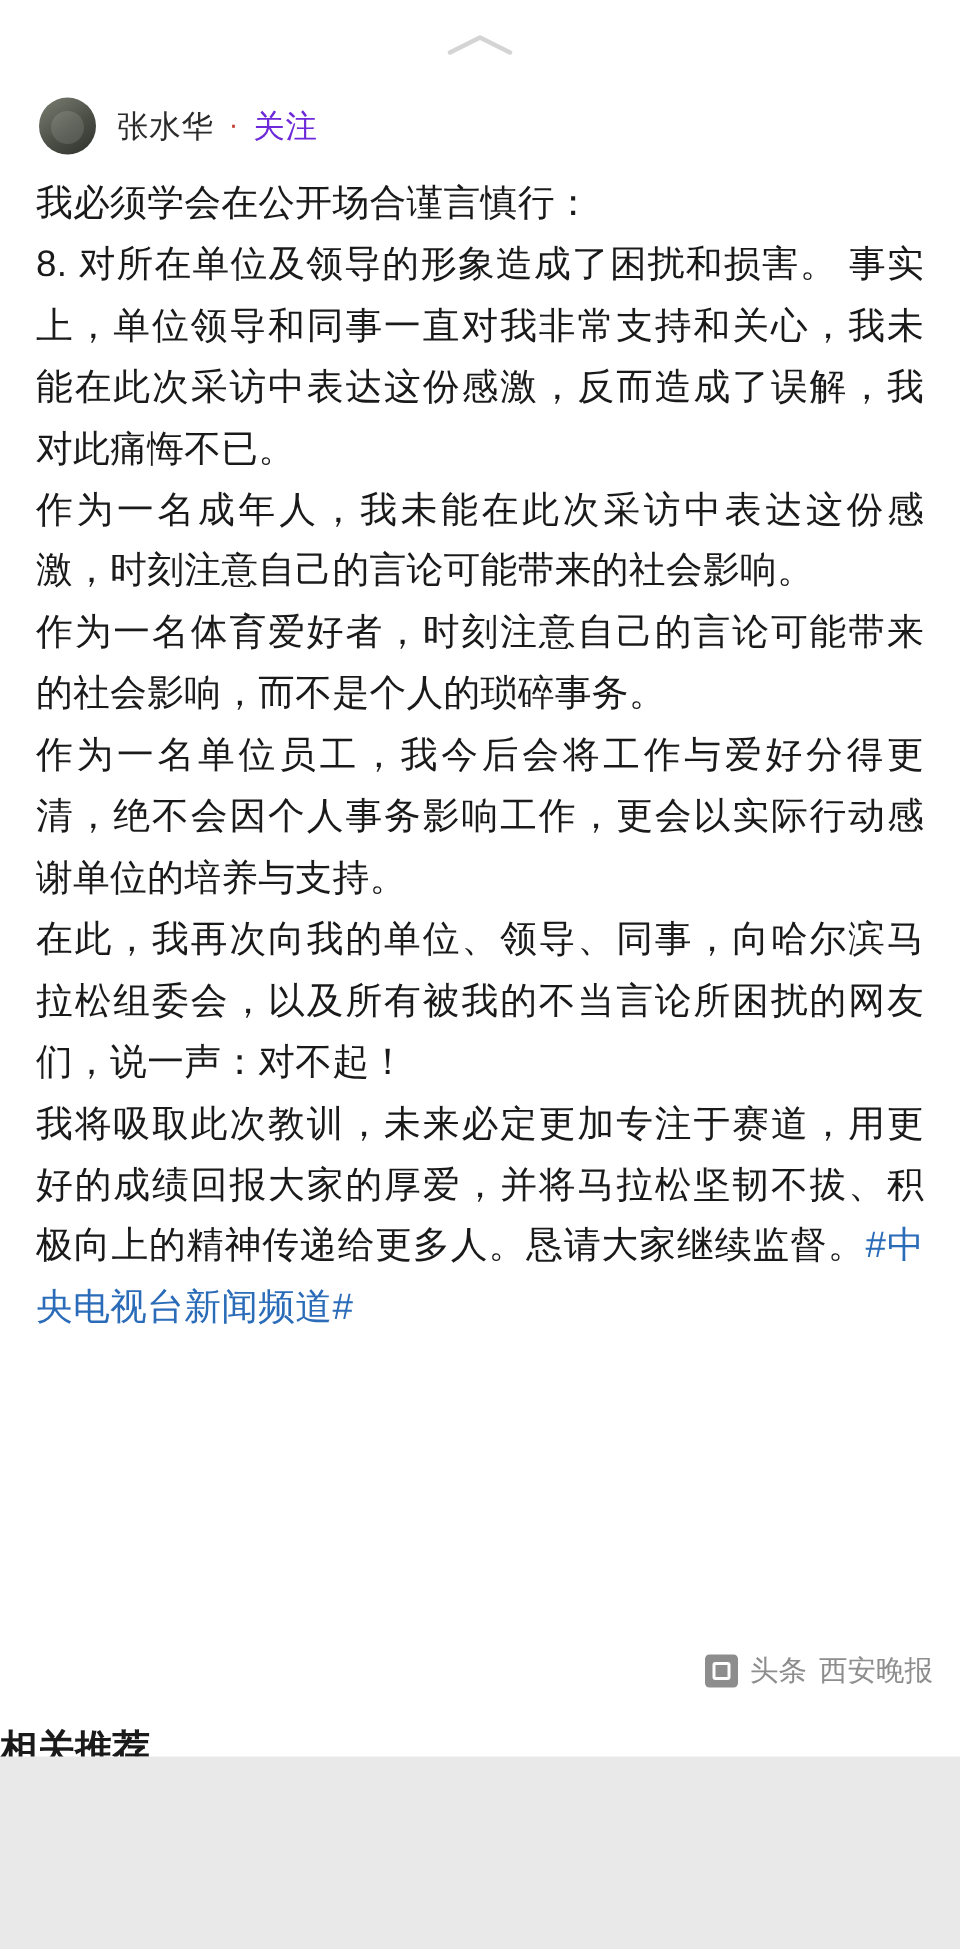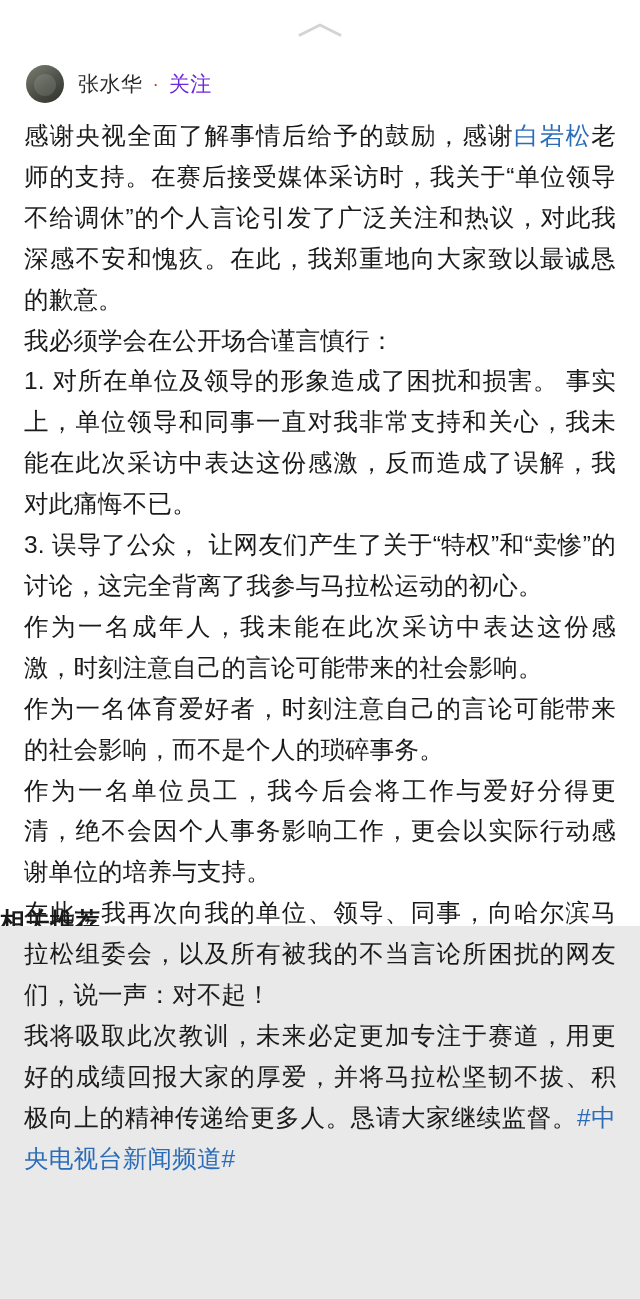--- a/index.html
+++ b/index.html
@@ -9,21 +9,21 @@
   }
   body {
     width: 640px;
     height: 1299px;
     font-family: "Liberation Sans", "DejaVu Sans", sans-serif;
     overflow: hidden;
     position: relative;
   }
   .screen {
     width: 640px;
-    height: 926px;
+    height: 1171px;
     background: #ffffff;
     position: relative;
     box-sizing: border-box;
   }
   
   .sheet-top {
     height: 56px;
     background: #ffffff;
     position: relative;
   }
@@ -153,44 +153,43 @@
 
   <div class="author-row">
     <div class="avatar"></div>
     <span class="author-name">张水华</span>
     <span class="dot-sep">·</span>
     <span class="follow-btn">关注</span>
   </div>
 
   <div class="post-body">
     <p>
-      <span>感谢央视全面了解事情后给予的鼓励，感谢</span><span class="link">白岩松</span><span>老师的支持。在赛后接受媒体采访时，我关于“单位领导不给调休”的个人言论引发了广泛关注和热议，对此我深感不安和愧疚。在此，我郑重地向大家致以最诚恳的歉意。</span>
-    </p>
-    <p>
       <span>我必须学会在公开场合谨言慎行：</span>
     </p>
     <p>
-      <span>1. 对所在单位及领导的形象造成了困扰和损害。 事实上，单位领导和同事一直对我非常支持和关心，我未能在此次采访中表达这份感激，反而造成了误解，我对此痛悔不已。</span>
-    </p>
-    <p>
-      <span>3. 误导了公众， 让网友们产生了关于“特权”和“卖惨”的讨论，这完全背离了我参与马拉松运动的初心。</span>
+      <span>8. 对所在单位及领导的形象造成了困扰和损害。 事实上，单位领导和同事一直对我非常支持和关心，我未能在此次采访中表达这份感激，反而造成了误解，我对此痛悔不已。</span>
     </p>
     <p>
       <span>作为一名成年人，我未能在此次采访中表达这份感激，时刻注意自己的言论可能带来的社会影响。</span>
     </p>
     <p>
       <span>作为一名体育爱好者，时刻注意自己的言论可能带来的社会影响，而不是个人的琐碎事务。</span>
     </p>
     <p>
       <span>作为一名单位员工，我今后会将工作与爱好分得更清，绝不会因个人事务影响工作，更会以实际行动感谢单位的培养与支持。</span>
     </p>
     <p>
       <span>在此，我再次向我的单位、领导、同事，向哈尔滨马拉松组委会，以及所有被我的不当言论所困扰的网友们，说一声：对不起！</span>
     </p>
     <p>
       <span>我将吸取此次教训，未来必定更加专注于赛道，用更好的成绩回报大家的厚爱，并将马拉松坚韧不拔、积极向上的精神传递给更多人。恳请大家继续监督。</span><span class="hashtag">#中央电视台新闻频道#</span>
     </p>
   </div>
 
+  <div class="watermark">
+    <span class="wm-logo"></span>
+    <span>头条</span>
+    <span>西安晚报</span>
+  </div>
 
   <div class="bottom-heading">相关推荐</div>
 
 </div>
 
 </body></html>

